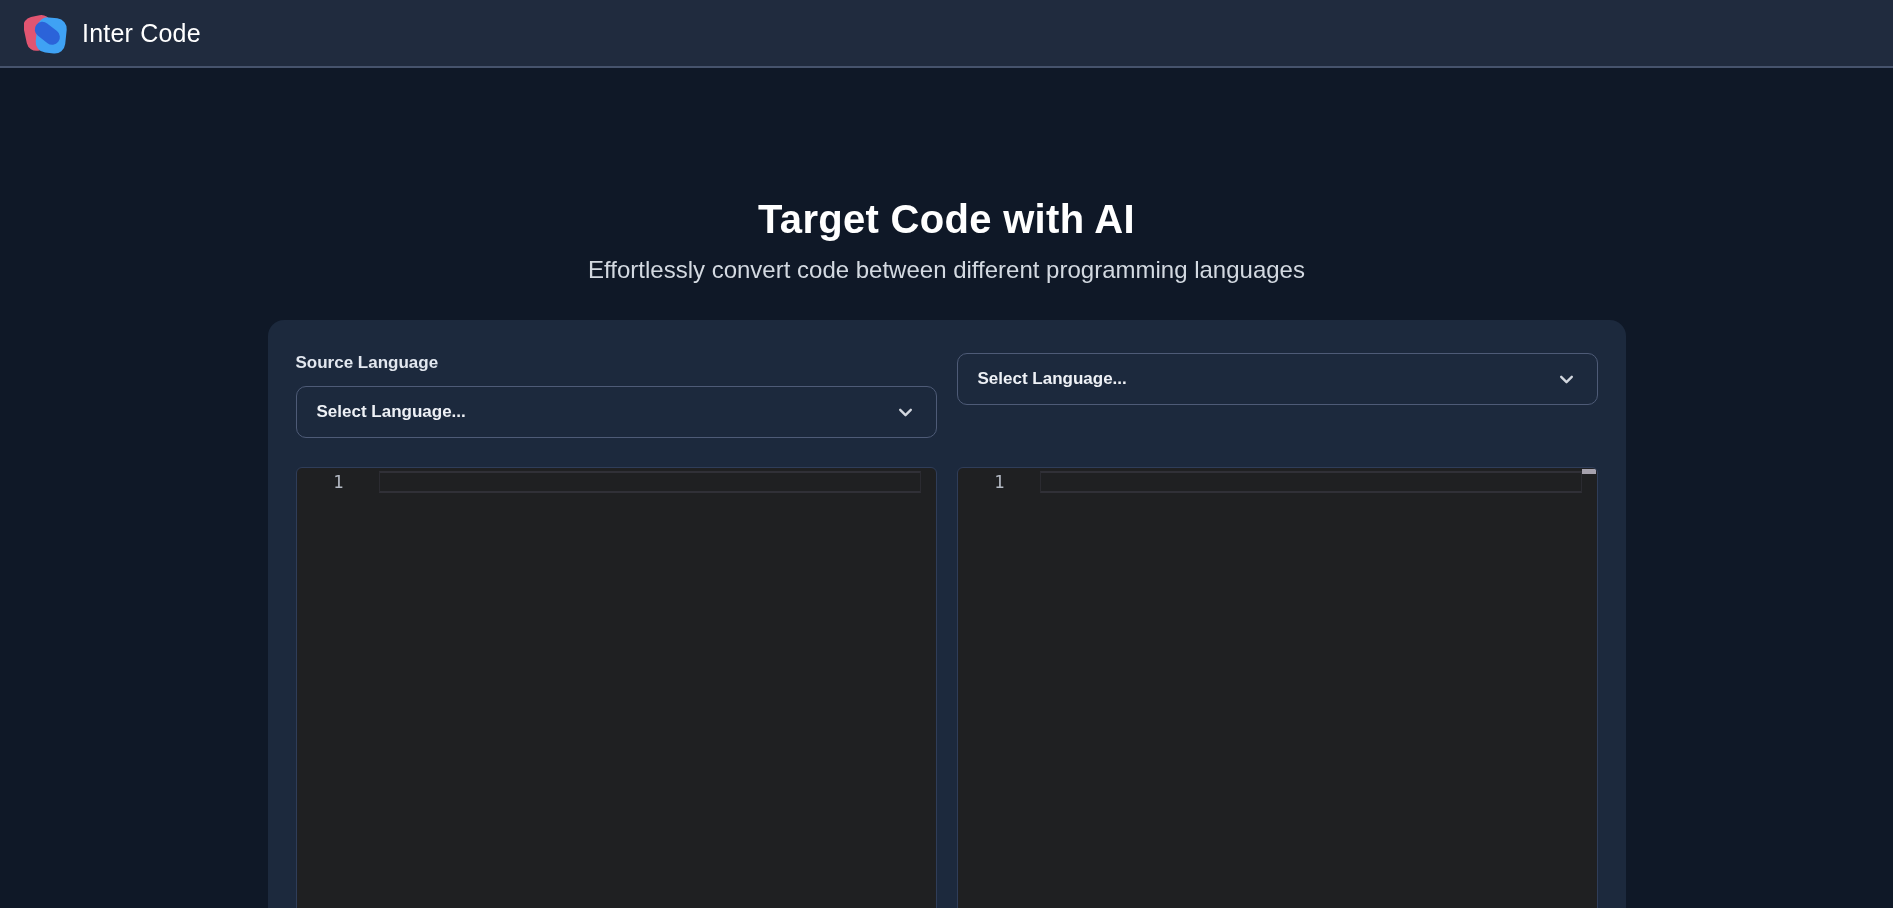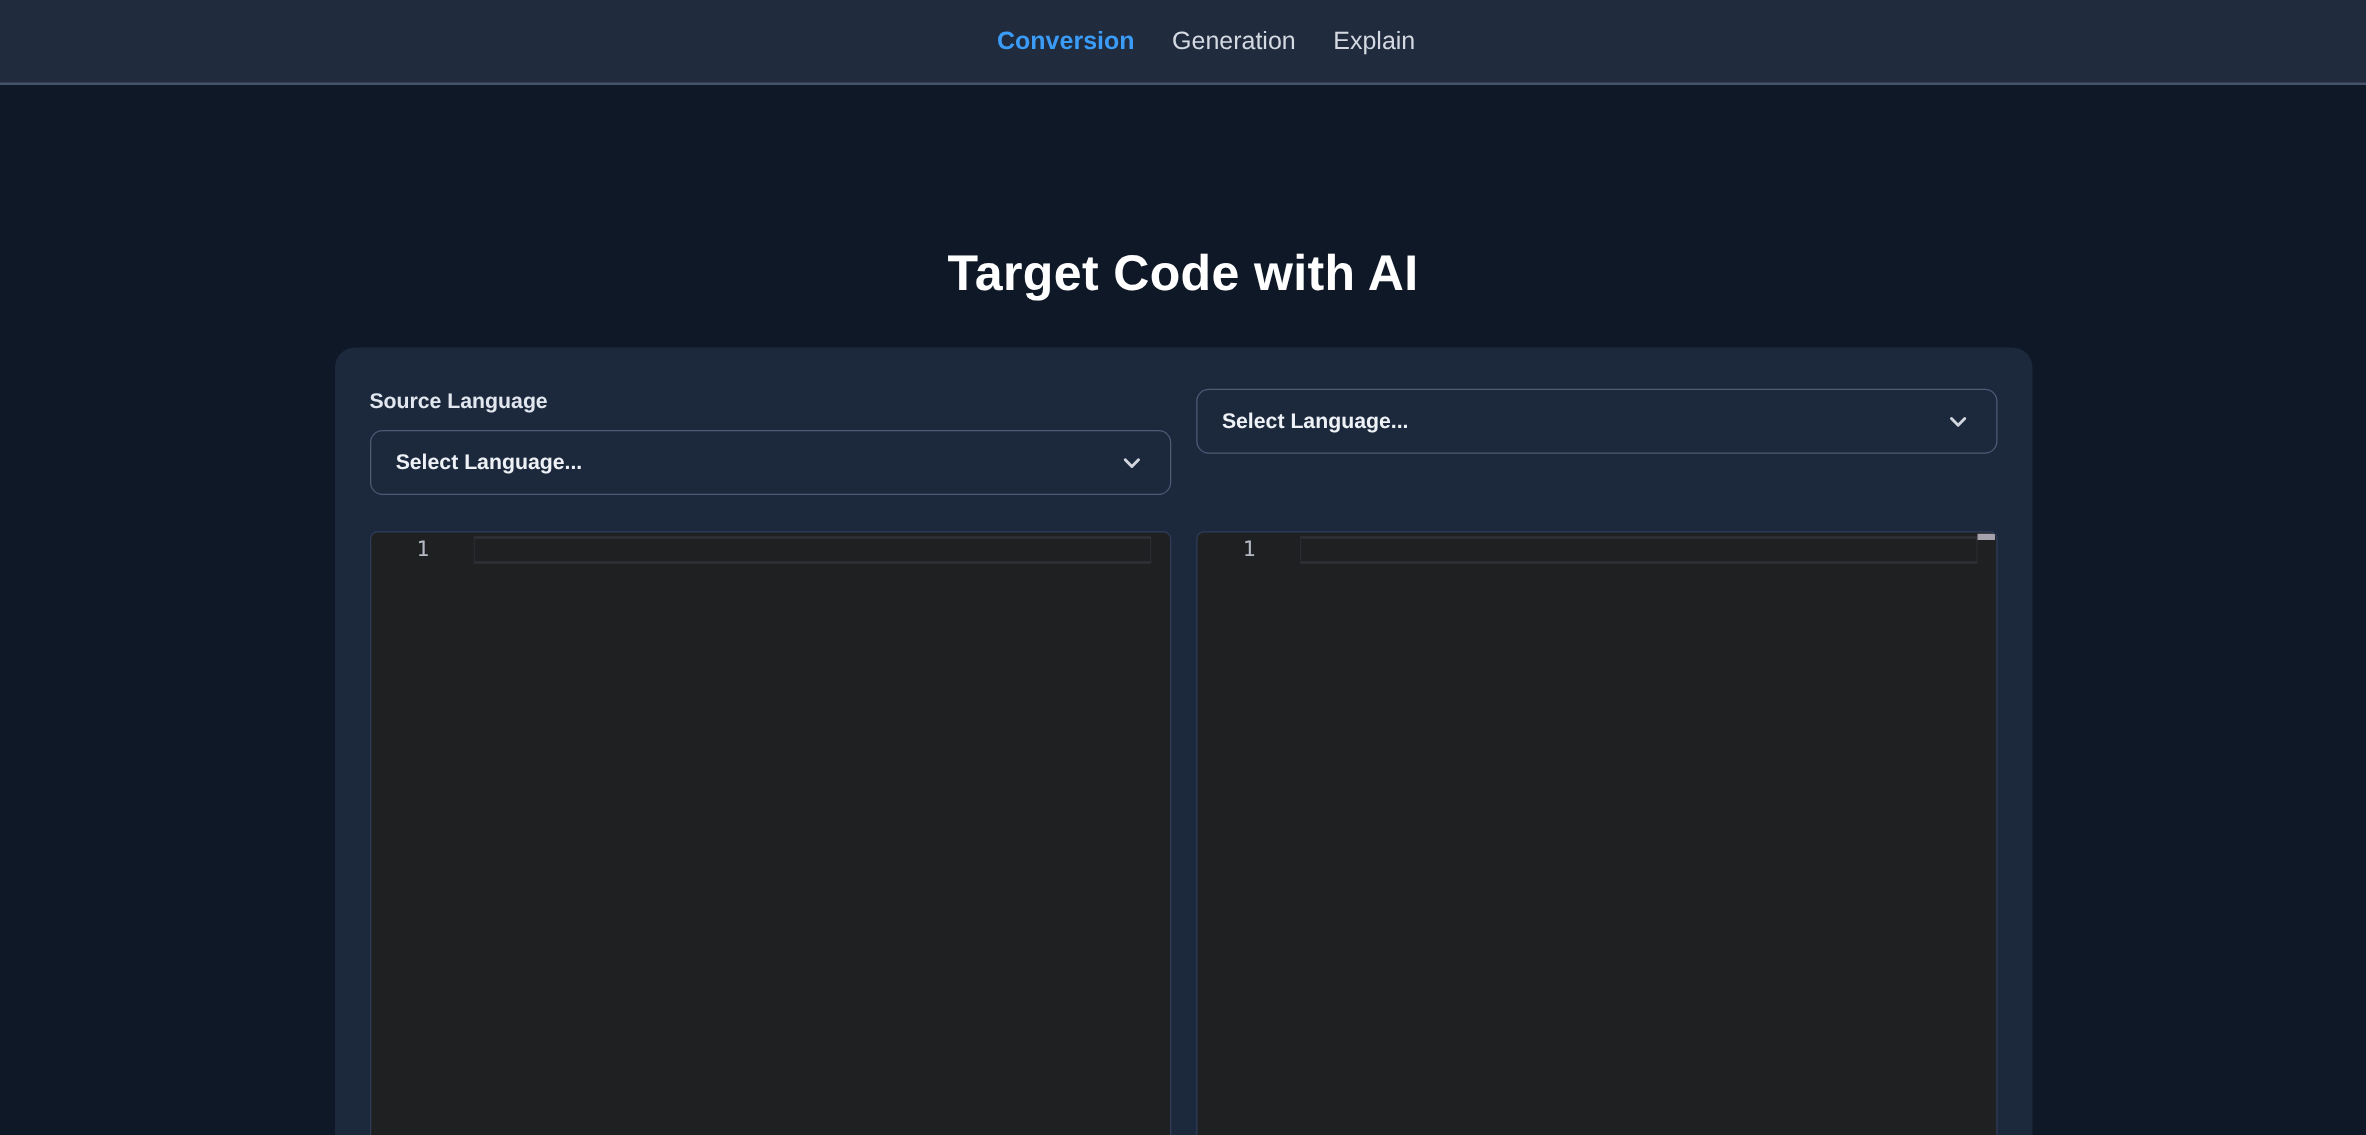--- a/index.html
+++ b/index.html
@@ -136,30 +136,36 @@
     width: 14px;
     height: 5px;
     background: #a5a1ad;
     cursor: grab;
   }
 </style>
 </head>
 <body>
 
 <header class="header">
-
-  <nav class="nav">
-    <button class="nav-item active">Conversion</button>
-    <button class="nav-item">Generation</button>
-    <button class="nav-item">Explain</button>
-  </nav>
+  <div class="brand">
+    <span style="display:flex">
+      <svg width="44" height="48" viewBox="0 0 46 50" xmlns="http://www.w3.org/2000/svg">
+        <rect x="1" y="7" width="29" height="36" rx="10" fill="#e15571" transform="rotate(-12 15 25)"></rect>
+        <rect x="13" y="9" width="31" height="37" rx="11" fill="#3fa2f4" transform="rotate(6 28 27)"></rect>
+        <rect x="10" y="17" width="29" height="16" rx="8" fill="#2b63d9" transform="rotate(38 24 25)"></rect>
+      </svg>
+    </span>
+    <span class="brand-name">Inter Code</span>
+  </div>
+
 </header>
 
 <section class="hero">
   <h1 class="hero-title">Target Code with AI</h1>
+  <p class="hero-subtitle">Effortlessly convert code between different programming languages</p>
 </section>
 
 <section class="panel">
 
   <div class="cols">
     <div>
       <div class="field-label">Source Language</div>
       <button class="select">
         <span class="select-value">Select Language...</span>
         <span class="chevron">

